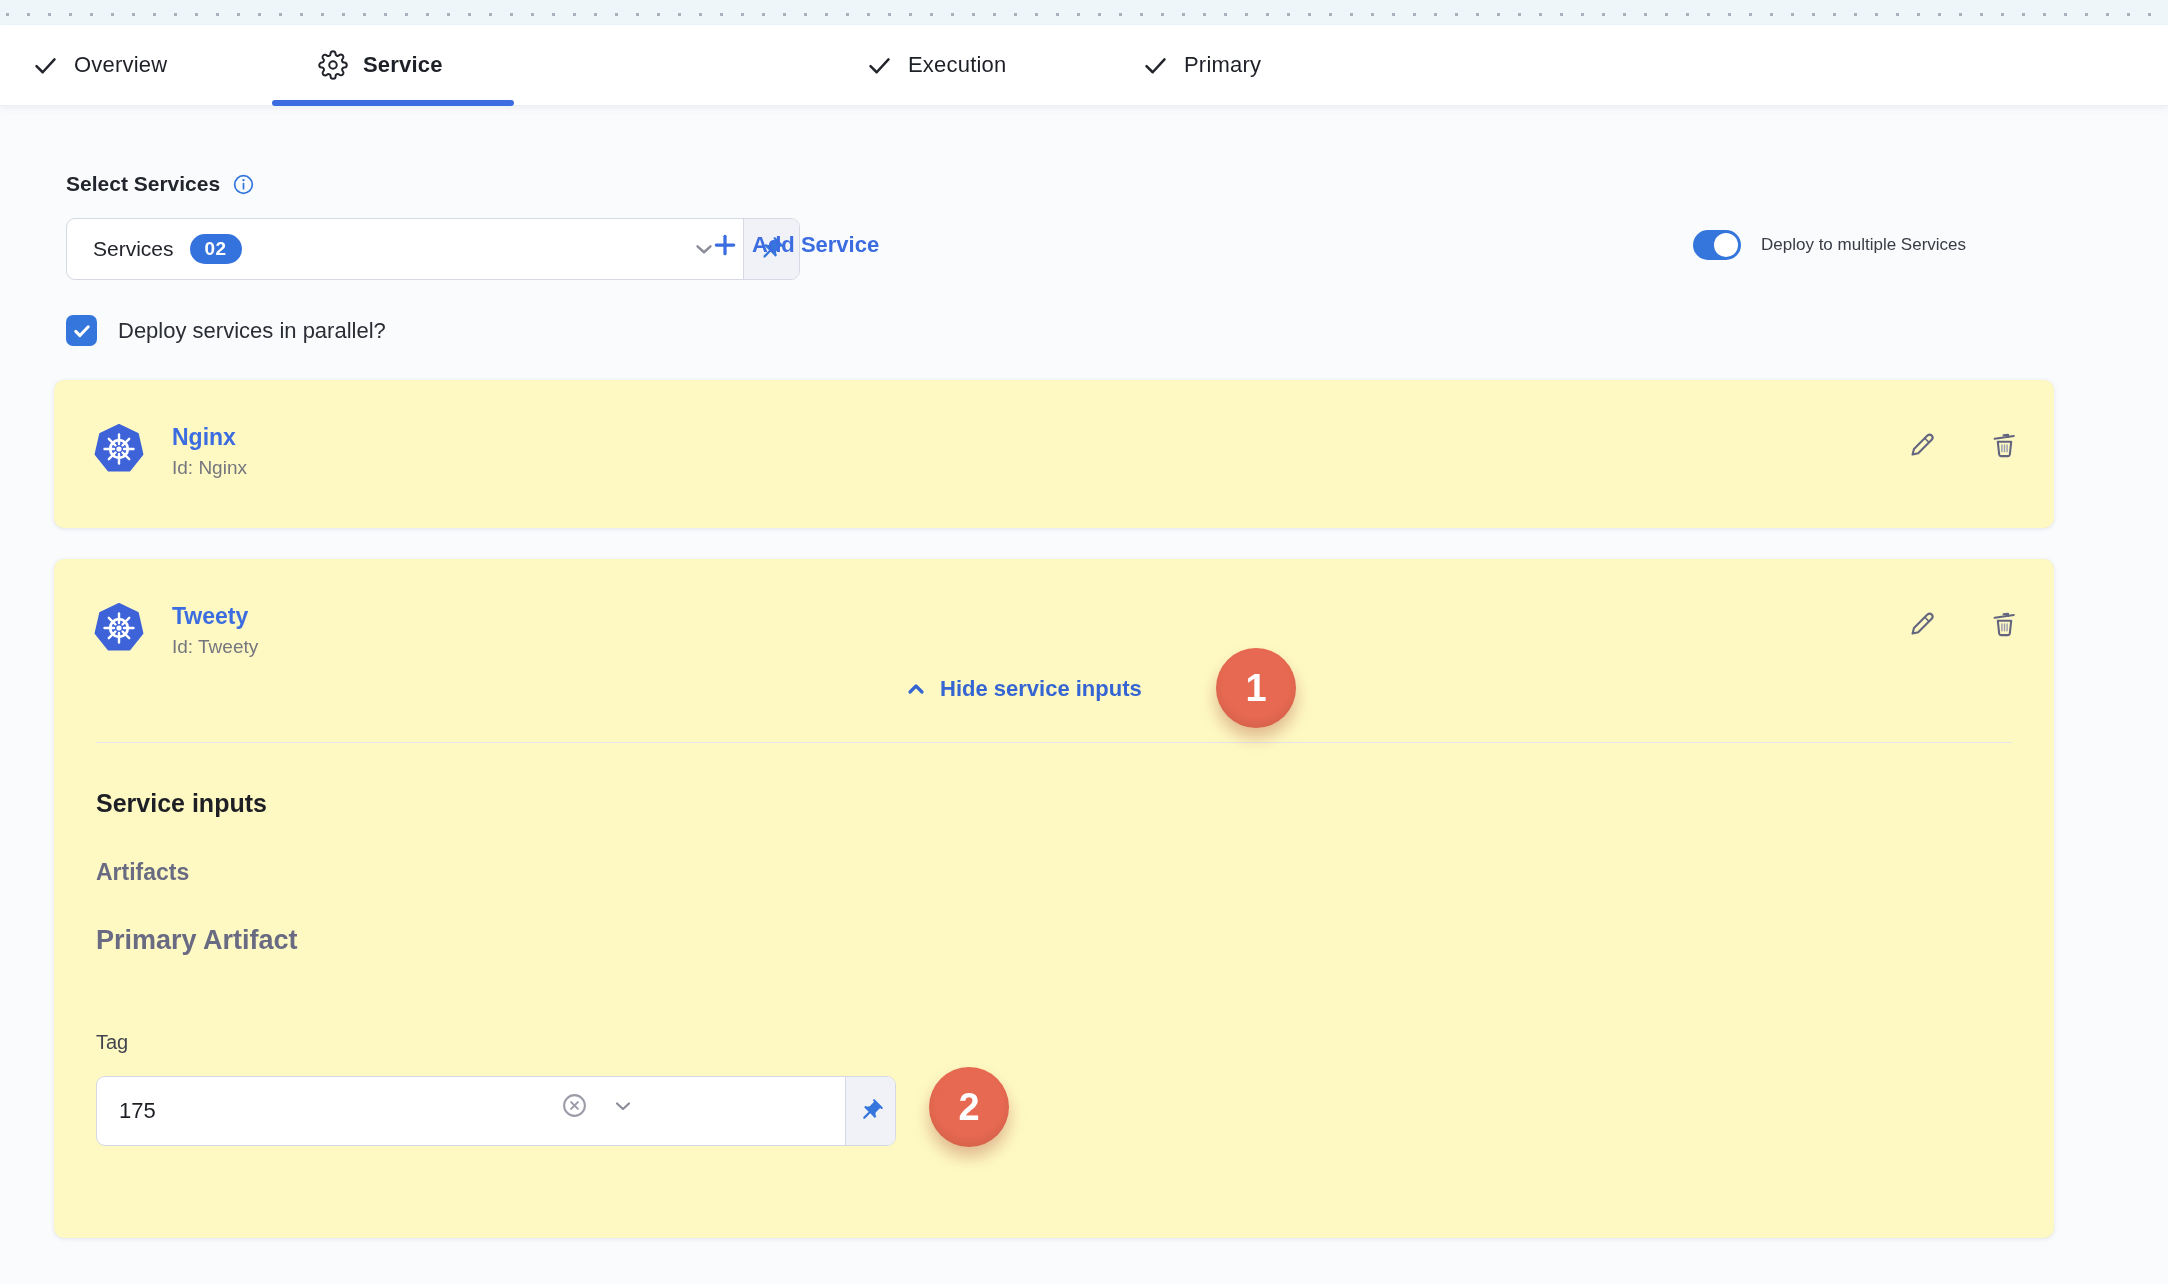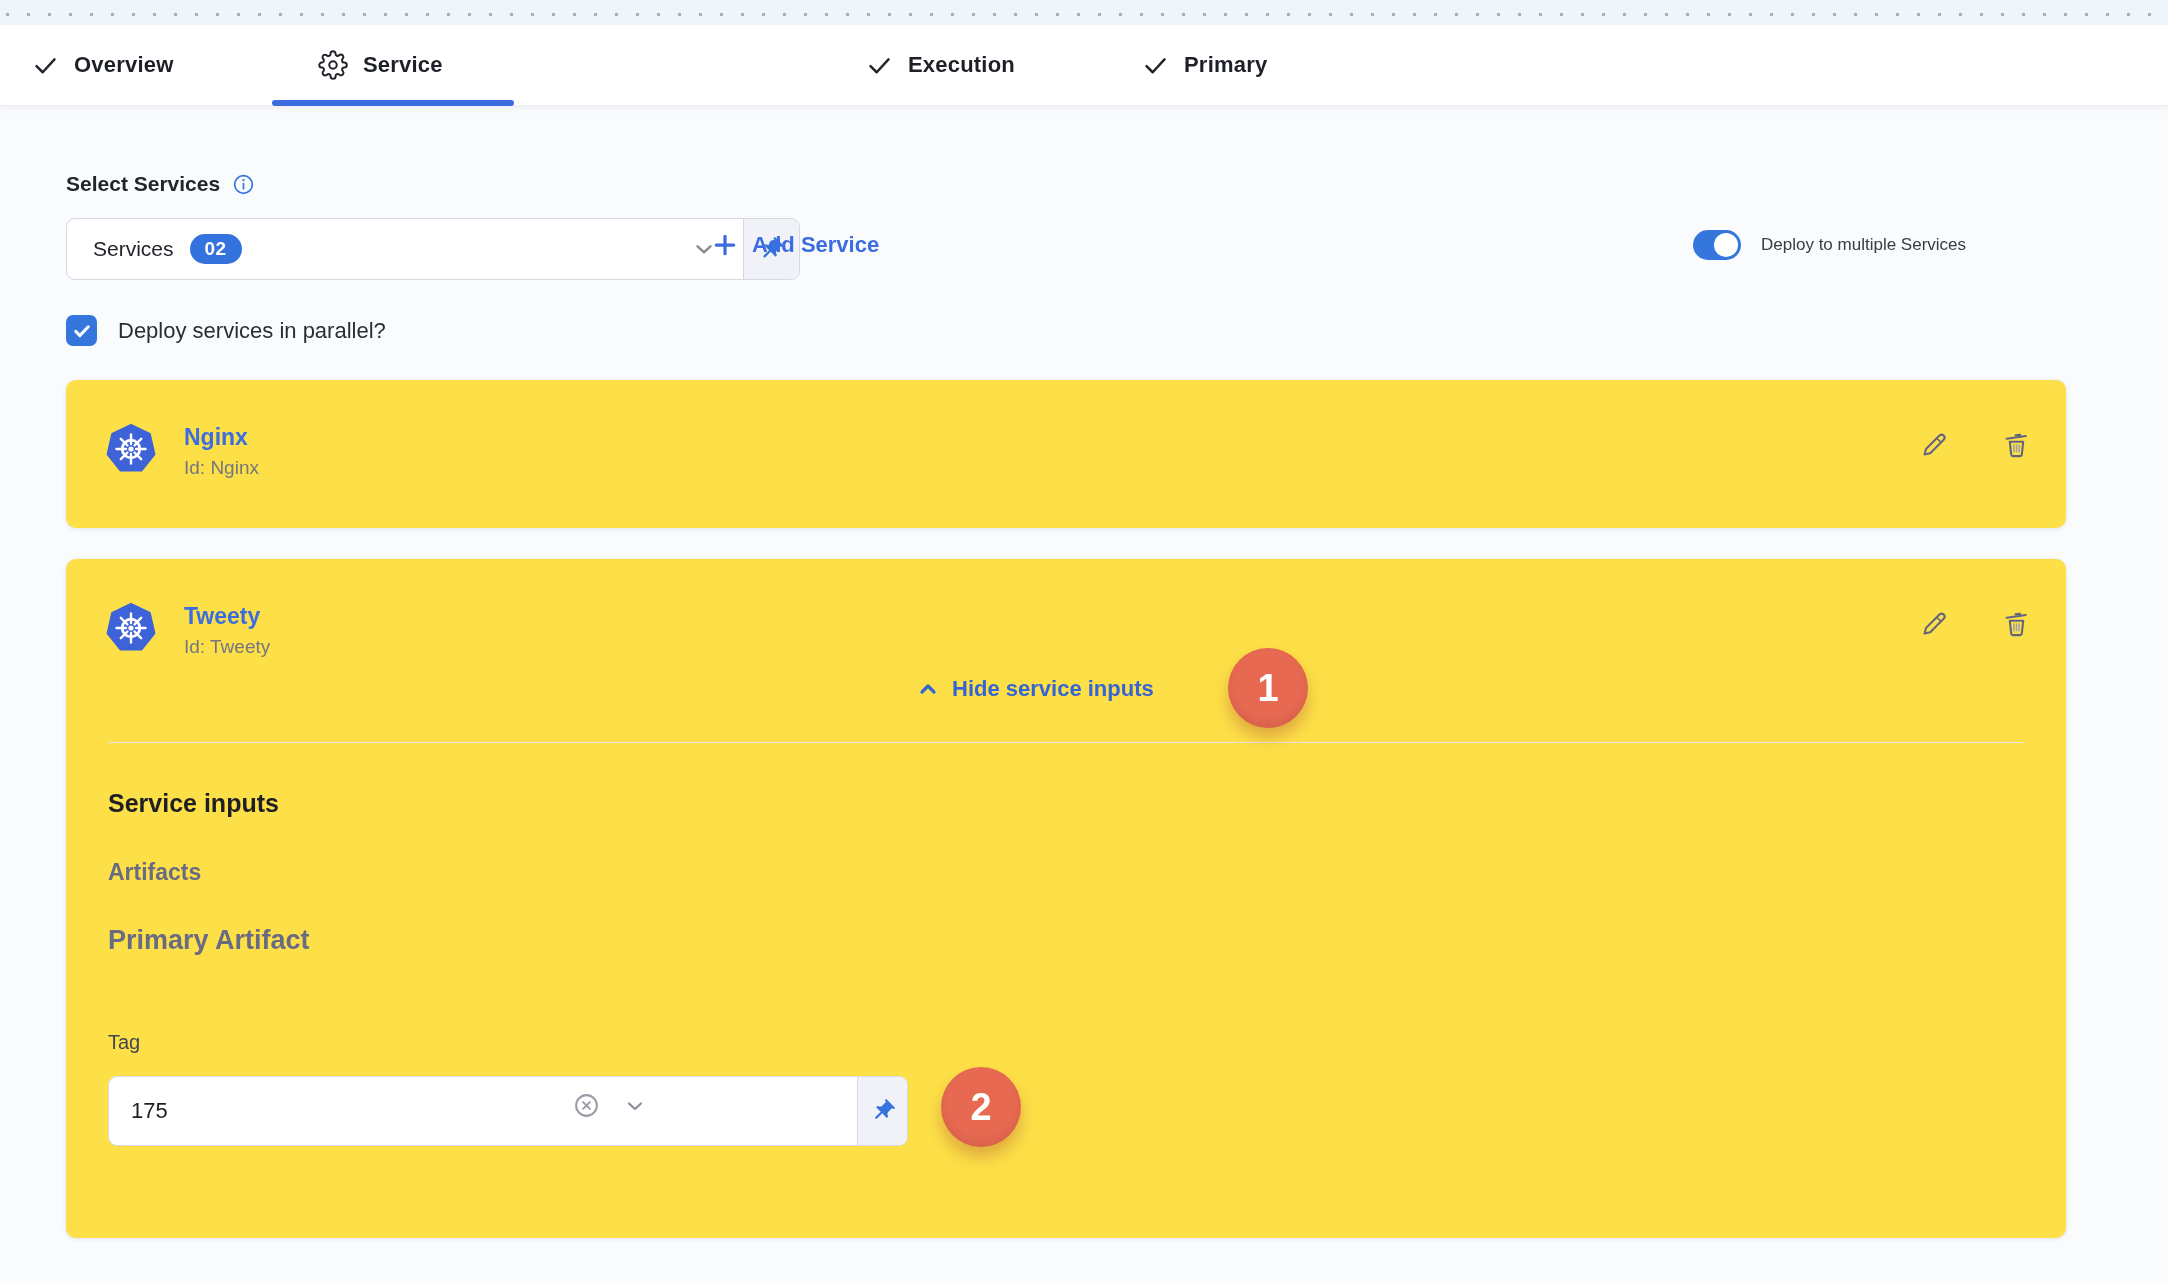--- a/index.html
+++ b/index.html
@@ -8,21 +8,21 @@
 
   
   .top-strip { position:absolute; left:0; top:0; width:2168px; height:25px; background:#eff6fa; }
   .top-strip::after { content:""; position:absolute; left:6px; top:13px; width:2156px; height:3px;
     background:repeating-linear-gradient(to right, #9aa6b0 0 3px, transparent 3px 21px); opacity:.85; }
 
   
   .tabbar { position:absolute; left:0; top:25px; width:2168px; height:81px; background:#ffffff;
     border-bottom:1px solid #edeff3; box-shadow:0 3px 6px rgba(96,97,112,.07); z-index:5; }
   .tab { position:absolute; top:0; height:80px; display:flex; align-items:center; gap:15px; cursor:pointer; }
-  .tab-label { font-size:22px; color:#1e2027; font-weight:700; letter-spacing:.2px; }
+  .tab-label { font-size:22px; color:#1e2027; font-weight:400; letter-spacing:.2px; }
   .tab.active .tab-label { font-weight:600; }
   .tab-underline { position:absolute; left:272px; bottom:-1px; width:242px; height:6px; background:#3b6ce0; border-radius:4px; }
 
   
   .content { position:absolute; left:0; top:106px; width:2168px; height:1178px; background:#f9fbfd; }
 
   .field-label { font-size:21px; font-weight:600; color:#23252c; }
 
   
   .select-row { left:66px; top:66px; display:flex; align-items:center; gap:12px; }
@@ -40,21 +40,21 @@
   .toggle-row { left:1693px; top:124px; display:flex; align-items:center; gap:20px; }
   .toggle { width:48px; height:30px; border-radius:15px; background:#3576dd; position:relative; cursor:pointer; }
   .toggle-knob { position:absolute; right:3px; top:3px; width:24px; height:24px; border-radius:50%; background:#fff; }
   .toggle-label { font-size:17px; color:#393c44; }
 
   .check-row { left:66px; top:209px; display:flex; align-items:center; gap:21px;justify-content:space-between; }
   .checkbox { width:31px; height:31px; border-radius:7px; background:#3576dd; display:flex; align-items:center; justify-content:center; cursor:pointer; }
   .check-label { font-size:22px; color:#2b2d34; }
 
   
-  .card { position:absolute; left:66px; width:2000px; background:#fde047; border-radius:10px;
+  .card { position:absolute; left:54px; width:2000px; background:#fef9c3; border-radius:10px;
     box-shadow:0 1px 4px rgba(96,97,112,.14), 0 0 1px rgba(40,41,61,.06); }
   .card-nginx { top:274px; height:148px; }
   .card-tweety { top:453px; height:679px; }
 
   .svc-head { position:absolute; left:40px; top:44px; display:flex; gap:28px; }
   .svc-texts { display:flex; flex-direction:column; gap:6px; }
   .svc-name { font-size:23px; font-weight:600; color:#3b6ce0; cursor:pointer; }
   .svc-id { font-size:19px; color:#75767e; }
 
   .card-actions { position:absolute; left:1852px; top:48px; display:flex; gap:50px; }

